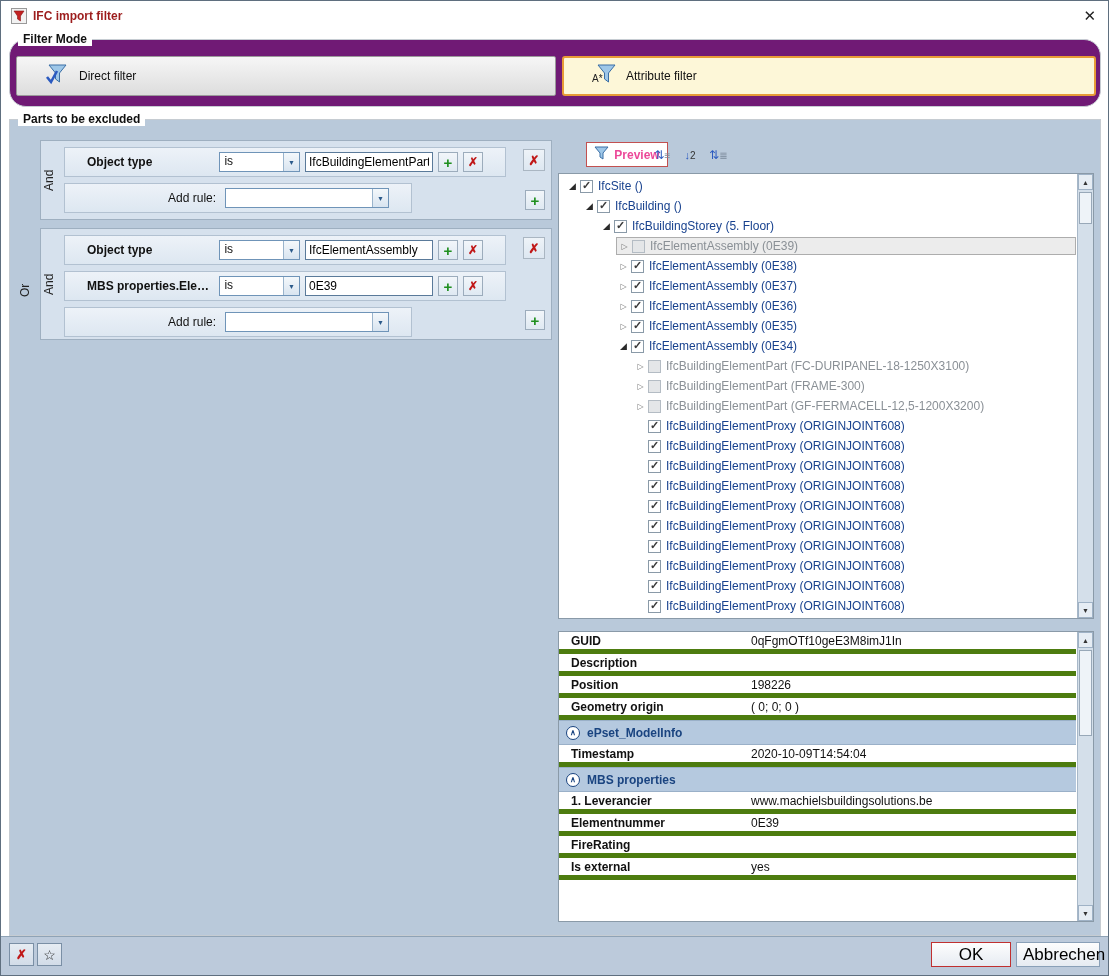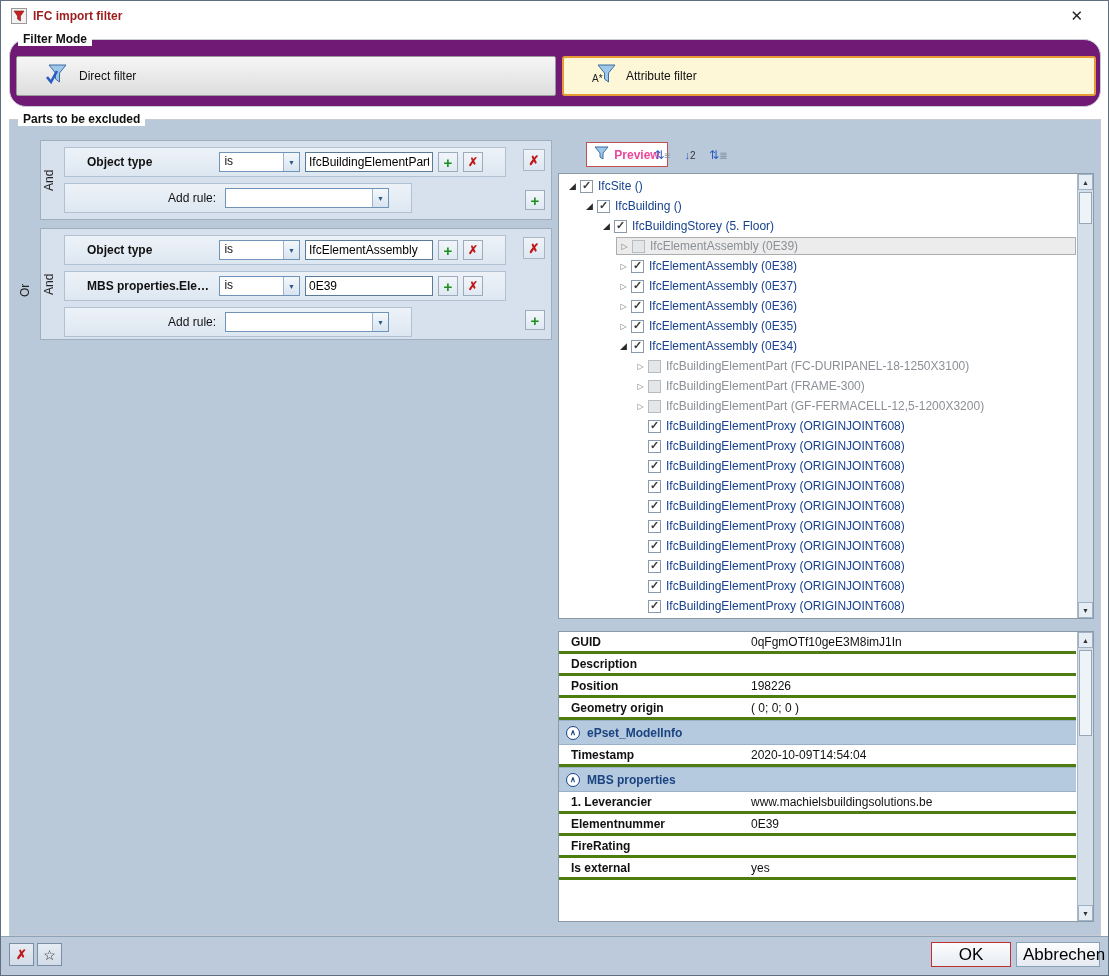--- a/index.html
+++ b/index.html
@@ -5,21 +5,21 @@
   * { box-sizing: border-box; }
   html,body { margin:0; padding:0; }
   body {
     width:1109px; height:976px; position:relative;
     font-family:"Liberation Sans", sans-serif; font-size:12px;
     background:#ffffff; overflow:hidden; color:#111;
   }
   .dialog { position:absolute; inset:0; border:1px solid #5f6f7f; background:#fff; }
 
   
-  .titlebar { position:absolute; left:0; top:0; right:13px; height:30px; background:#fff; }
+  .titlebar { position:absolute; left:0; top:0; right:0; height:30px; background:#fff; }
   .app-icon { position:absolute; left:10px; top:7px; width:16px; height:16px; }
   .title-text { position:absolute; left:32px; top:8px; color:#9c1c1c; font-weight:bold; }
   .close-btn { position:absolute; right:12px; top:6px; font-size:15px; color:#222; cursor:default; }
 
   
   .groupbox { position:absolute; border:1px solid #c6ccd2; }
   .legend { position:absolute; top:-8px; left:8px; background:#fff; padding:0 5px; font-weight:bold; color:#111; }
   .gb-filter { left:8px; top:38px; width:1092px; height:68px; background:#701a75;border-radius:17px; }
   .gb-parts  { left:8px; top:118px; width:1092px; height:817px; background:#b9c9da; }
 
@@ -88,21 +88,21 @@
   .sb { position:absolute; right:0; top:0; bottom:0; width:16px; background:#d4dfea; border-left:1px solid #a8b8c8; }
   .sb-btn { position:absolute; left:0; right:0; height:16px; background:#e6edf4; border:1px solid #9fb2c6;
     display:flex; align-items:center; justify-content:center; font-size:7px; color:#333; }
   .sb-up { top:0; } .sb-down { bottom:0; }
   .sb-thumb { position:absolute; left:1px; right:1px; background:#eef3f8; border:1px solid #98a8b8; }
 
   
   .props { position:absolute; left:548px; top:511px; width:536px; height:291px; background:#fff;
     border:1px solid #8a9aa8; overflow:hidden; }
   .prop-rows { position:absolute; left:0; top:0; right:17px; bottom:0; }
-  .prow { height:22px; display:flex; align-items:center; border-bottom:3px solid #4d7c0f; }
+  .prow { height:22px; display:flex; align-items:center; border-bottom:5px solid #4d7c0f; }
   .pname { width:192px; padding-left:12px; font-weight:bold; white-space:nowrap; }
   .pval { flex:1; white-space:nowrap; }
   .psec { height:25px; background:#b5c9df; border-top:1px solid #9ab0c8; border-bottom:1px solid #9ab0c8;
     display:flex; align-items:center; gap:7px; padding-left:7px; }
   .sec-icon { width:14px; height:14px; border-radius:50%; border:1px solid #1a4480; background:#fff;
     color:#1a4480; font-size:8px; font-weight:bold; display:flex; align-items:center; justify-content:center; }
   .sec-title { color:#1a4480; font-weight:bold; }
 
   
   .footer { position:absolute; left:0; right:0; bottom:0; height:39px; background:#bccadb; border-top:1px solid #8fa3b6; }

